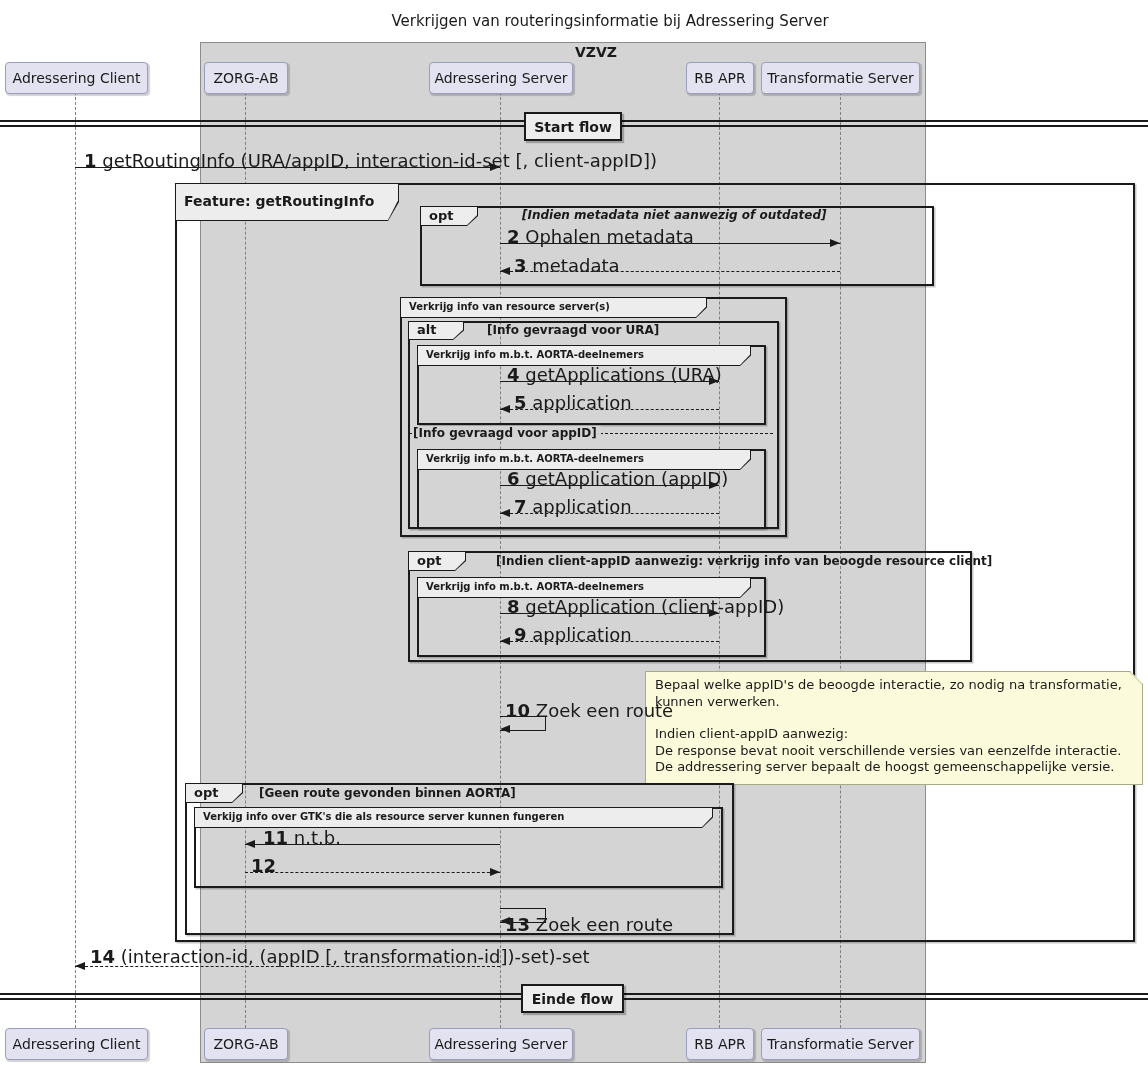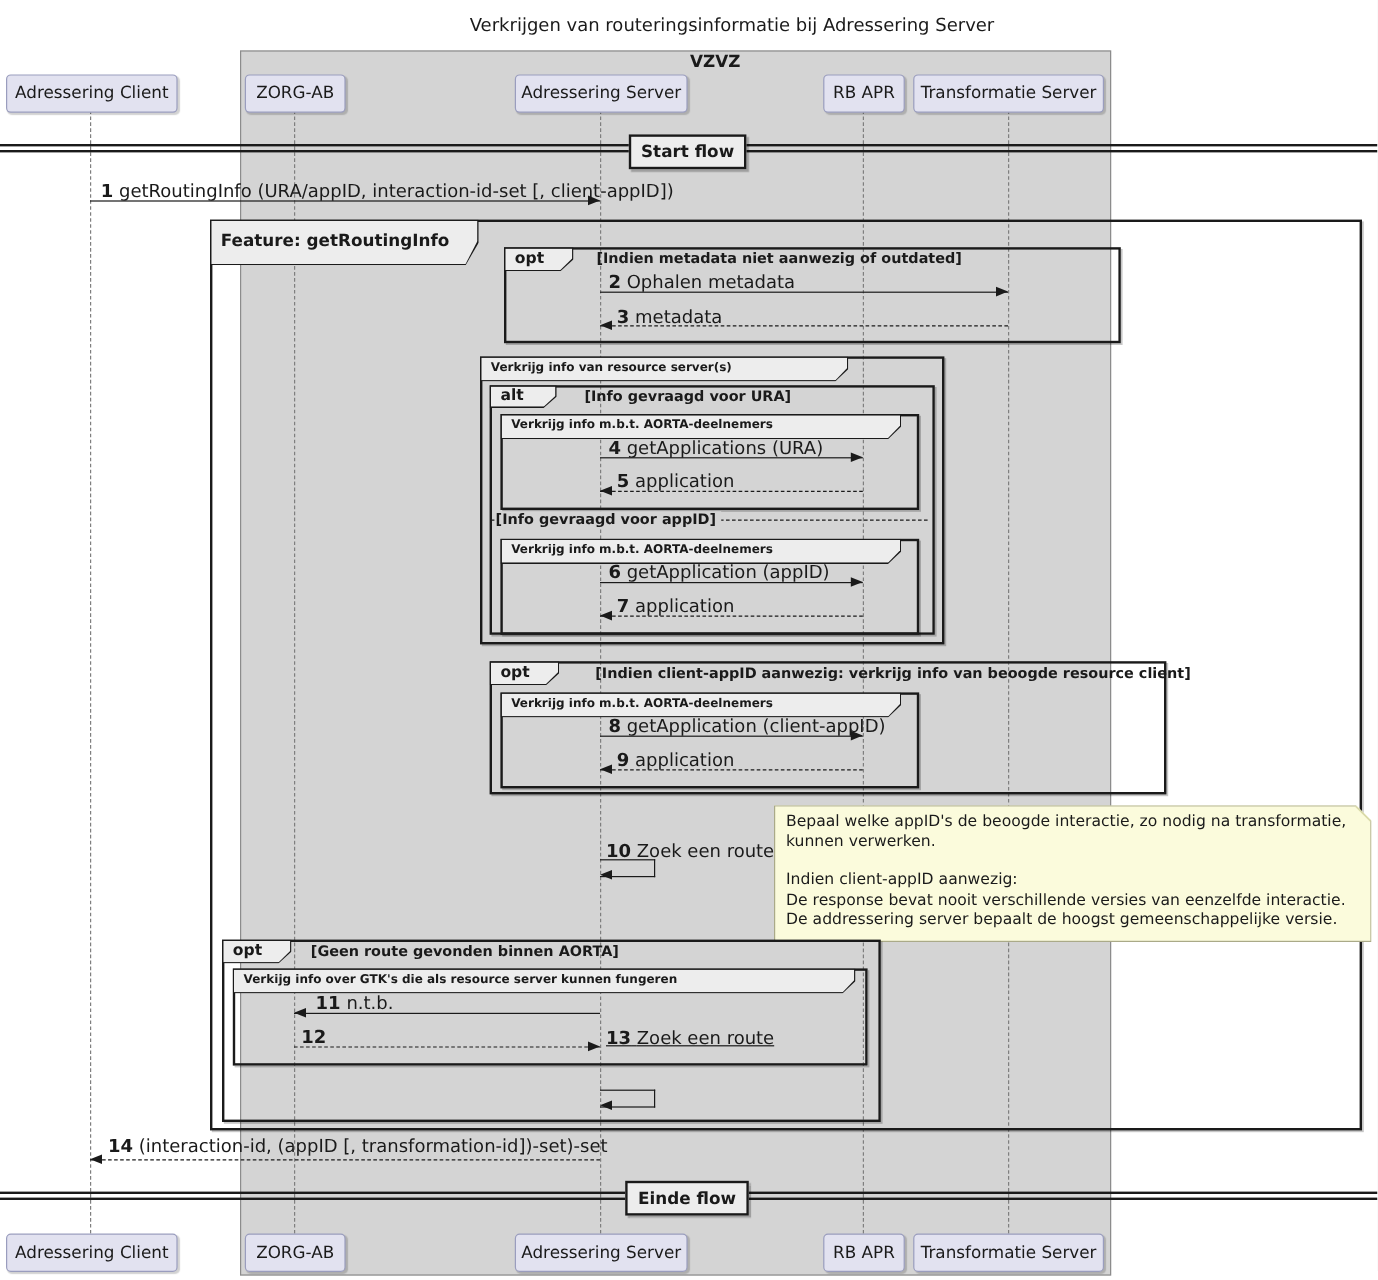--- a/index.html
+++ b/index.html
@@ -16,21 +16,21 @@
   .divline{height:2px;background:#1a1a1a;left:0;width:1148px;}
   .divbox{background:var(--tab_bg,#EDEDED);border:2px solid #1a1a1a;display:flex;align-items:center;
           justify-content:center;font-weight:bold;font-size:14px;box-shadow:2px 2px 1px rgba(0,0,0,0.25);}
   .frame{border:2px solid #1a1a1a;box-shadow:1.5px 1.5px 0 rgba(0,0,0,0.22);}
   .tab{background:#1a1a1a;clip-path:polygon(0 0,100% 0,100% 50%,calc(100% - 11px) 100%,0 100%);}
   .tab-fill{position:absolute;left:1px;top:1px;right:1px;bottom:1px;background:var(--tab_bg,#EDEDED);
             clip-path:polygon(0 0,100% 0,100% 46%,calc(100% - 10px) 100%,0 100%);
             display:flex;align-items:center;padding:0 14px 2px 8px;font-weight:bold;font-size:13px;white-space:nowrap;}
   .group-tab .tab-fill{font-size:10px;}
   .guard{font-weight:bold;font-size:12px;white-space:nowrap;}
-  .msg{font-size:15px;white-space:nowrap;}
+  .msg{font-size:18px;white-space:nowrap;}
   .msg .n{font-weight:bold;}
   .mline{height:0;border-top:1px solid #1a1a1a;}
   .mline.dashed{border-top:1px dashed #1a1a1a;}
   .ah{width:0;height:0;}
   .ah.r{border-left:10px solid #1a1a1a;border-top:4px solid transparent;border-bottom:4px solid transparent;}
   .ah.l{border-right:10px solid #1a1a1a;border-top:4px solid transparent;border-bottom:4px solid transparent;}
   .selfloop{border:1px solid #1a1a1a;border-left:none;}
   .sep{height:0;border-top:1px dashed #1a1a1a;}
   .sep-label{font-weight:bold;font-size:12px;background:var(--frame_bg,#D4D4D4);padding:0 4px 0 1px;white-space:nowrap;}
   .note{background:var(--note_bg,#FBFBDC);border:1px solid #aaaa88;
@@ -62,21 +62,21 @@
 
   <div class="abs frame" style="left:175px;top:183px;width:956px;height:755px;"></div>
   <div class="abs tab" style="left:175px;top:183px;width:224px;height:38px;">
     <div class="tab-fill" style="font-size:14px;">Feature: getRoutingInfo</div>
   </div>
 
   <div class="abs frame" style="left:420px;top:206px;width:510px;height:76px;"></div>
   <div class="abs tab" style="left:420px;top:206px;width:58px;height:20px;">
     <div class="tab-fill">opt</div>
   </div>
-  <div class="abs guard" style="left:497px;top:208px;">[Indien metadata niet aanwezig of outdated]</div>
+  <div class="abs guard" style="left:522px;top:208px;font-style:italic;">[Indien metadata niet aanwezig of outdated]</div>
 
   <div class="abs frame" style="left:400px;top:297px;width:383px;height:236px;"></div>
   <div class="abs tab group-tab" style="left:400px;top:297px;width:307px;height:21px;">
     <div class="tab-fill">Verkrijg info van resource server(s)</div>
   </div>
 
   <div class="abs frame" style="left:408px;top:321px;width:367px;height:204px;"></div>
   <div class="abs tab" style="left:408px;top:321px;width:56px;height:19px;">
     <div class="tab-fill">alt</div>
   </div>
@@ -168,21 +168,21 @@
   <div class="abs ah l" style="left:500px;top:725px;"></div>
 
   <div class="abs msg" style="left:263px;top:827px;"><span class="n">11</span> <span>n.t.b.</span></div>
   <div class="abs mline" style="left:245px;top:844px;width:255px;"></div>
   <div class="abs ah l" style="left:245px;top:840px;"></div>
 
   <div class="abs msg" style="left:251px;top:855px;"><span class="n">12</span> <span></span></div>
   <div class="abs mline dashed" style="left:245px;top:872px;width:255px;"></div>
   <div class="abs ah r" style="left:490px;top:868px;"></div>
 
-  <div class="abs msg" style="left:505px;top:856px;text-decoration:underline;"><span class="n">13</span> <span>Zoek een route</span></div>
+  <div class="abs msg" style="left:505px;top:914px;"><span class="n">13</span> <span>Zoek een route</span></div>
   <div class="abs selfloop" style="left:500px;top:908px;width:45px;height:13px;"></div>
   <div class="abs ah l" style="left:500px;top:917px;"></div>
 
   <div class="abs msg" style="left:90px;top:946px;"><span class="n">14</span> <span>(interaction-id, (appID [, transformation-id])-set)-set</span></div>
   <div class="abs mline dashed" style="left:75px;top:966px;width:425px;"></div>
   <div class="abs ah l" style="left:75px;top:962px;"></div>
 
   <div class="abs divbox" style="left:524px;top:112px;width:94px;height:25px;">Start flow</div>
   <div class="abs divbox" style="left:521px;top:984px;width:99px;height:25px;">Einde flow</div>
 

